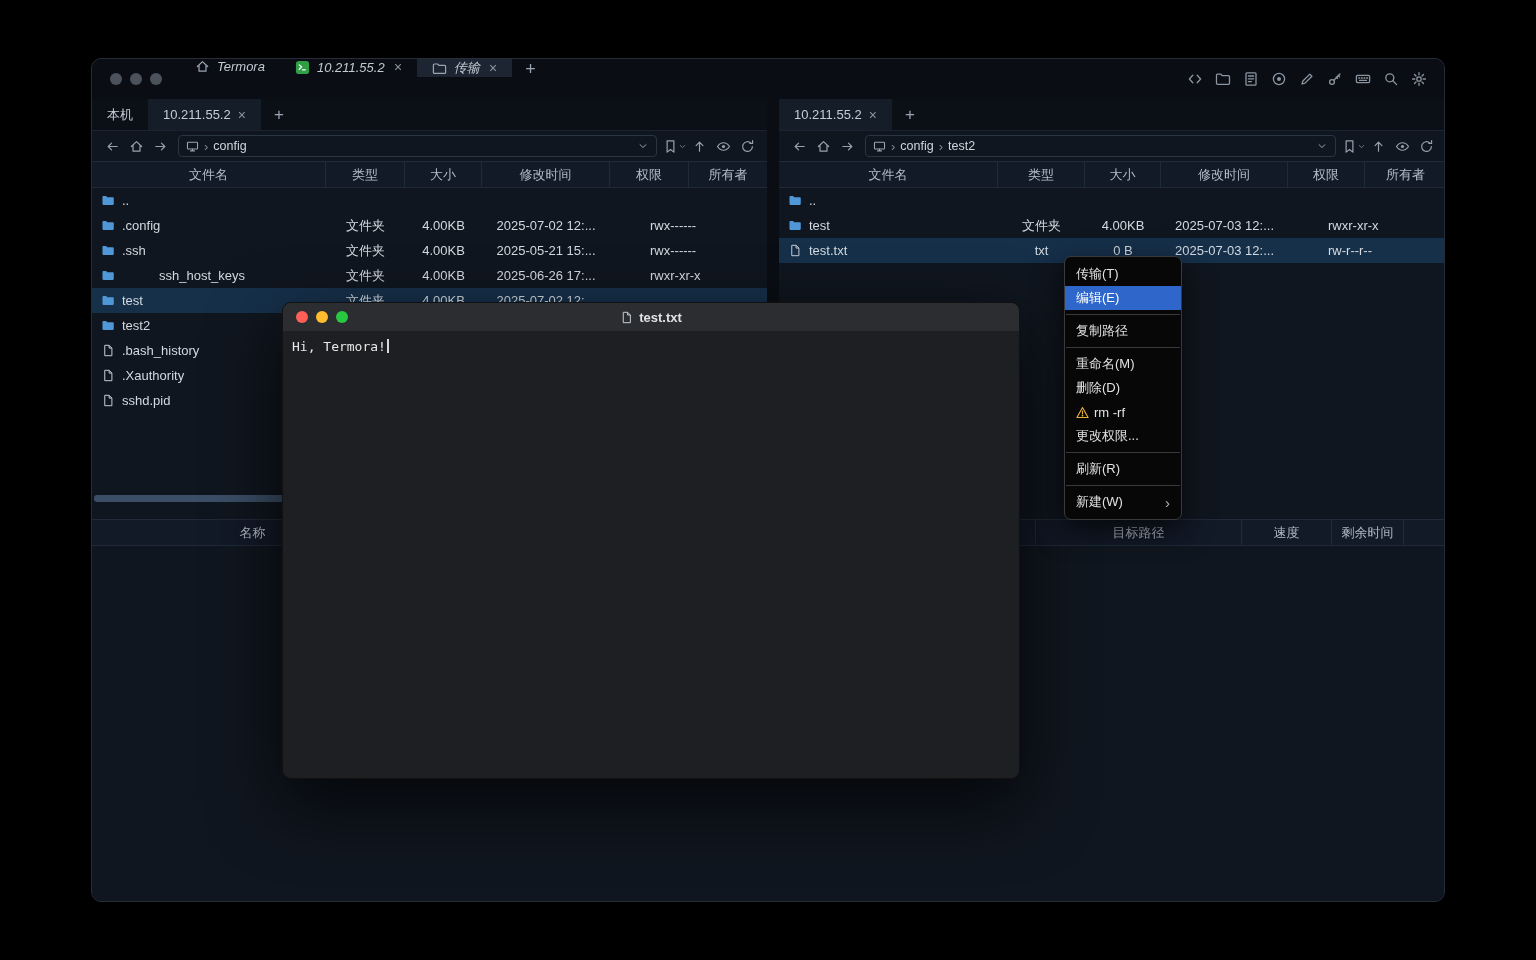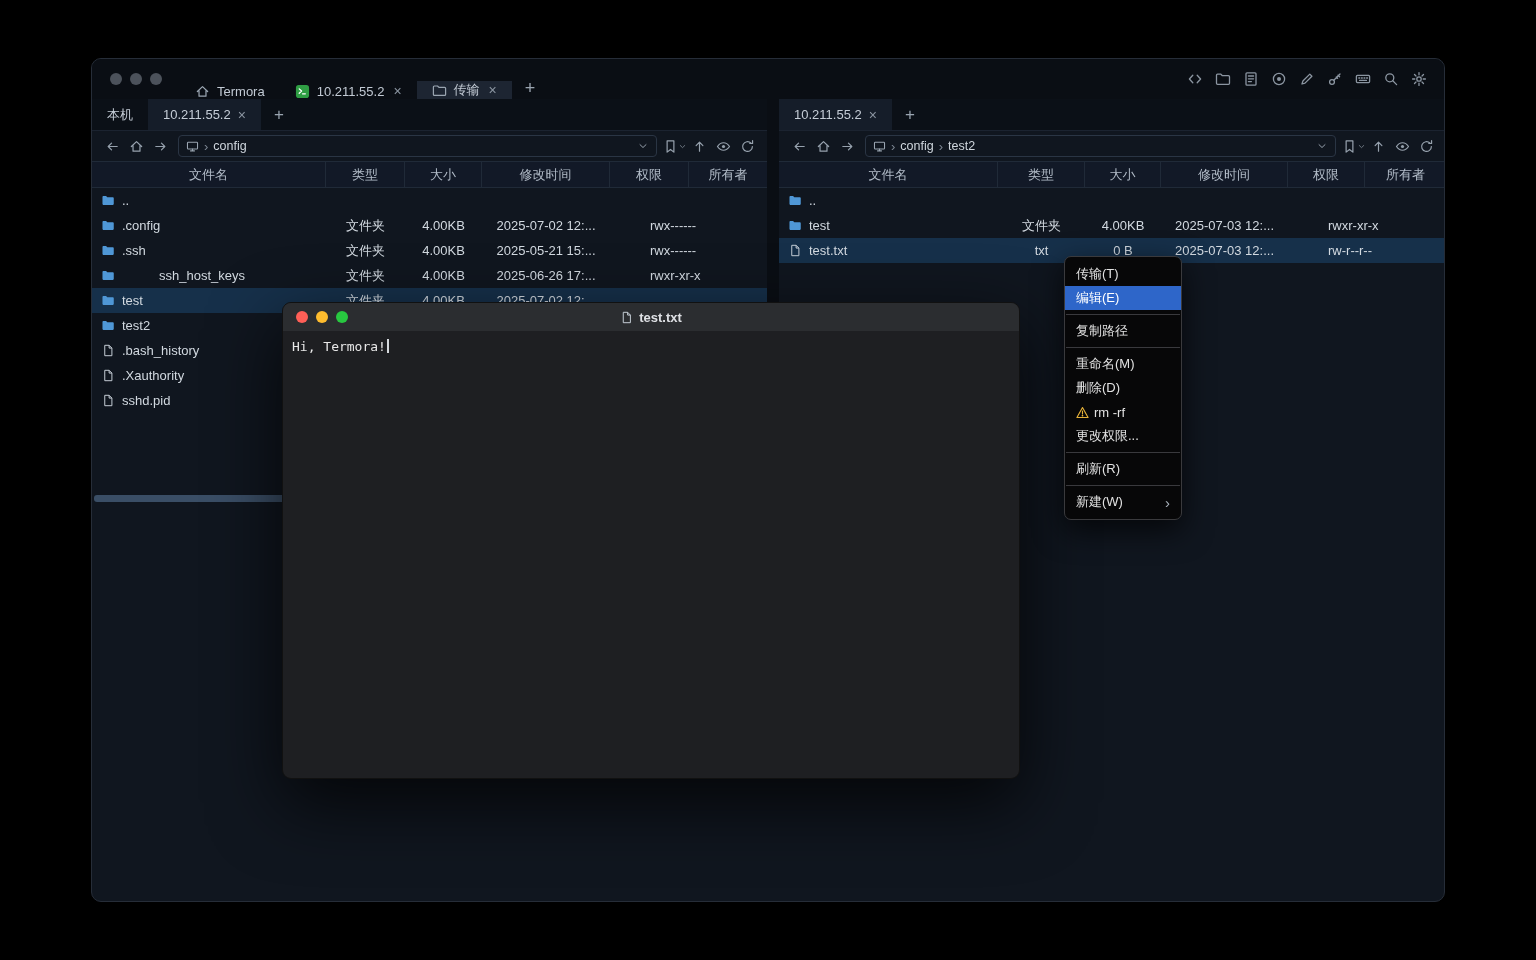--- a/index.html
+++ b/index.html
@@ -8,21 +8,21 @@
   svg { display:block; }
 
   
   .app { position:absolute; left:91px; top:58px; width:1354px; height:844px;
          background:#10161f; border:1px solid #262d38; border-radius:10px; overflow:hidden; }
 
   
   .titlebar { height:40px; background:#0a0e14; display:flex; align-items:stretch; }
   .lights { display:flex; align-items:center; gap:8px; padding:0 10px 0 18px; }
   .light { width:12px; height:12px; border-radius:50%; background:#4c525b; }
-  .t-tabs { display:flex; align-items:flex-end; margin-left:8px; }
+  .t-tabs { display:flex; align-items:flex-start; margin-left:8px;font-style:italic; }
   .t-tab { display:flex; align-items:center; gap:7px; padding:0 15px; font-size:13px; color:#c2cad4; }
   .t-tab.active { background:#1d2532; }
   .t-tab .x { color:#8b95a1; font-size:14px; margin-left:2px; }
   .t-tab .tticon { color:#9aa5b1; }
   .t-tab .tticon svg { width:15px; height:15px; }
   .t-add { display:flex; align-items:center; padding:0 13px; color:#9aa5b1; font-size:18px; }
   .tb-actions { margin-left:auto; display:flex; align-items:center; gap:6px; padding-right:14px; }
   .tb-icon { width:22px; height:22px; display:flex; align-items:center; justify-content:center; color:#8b95a1; }
   .tb-icon svg { width:16px; height:16px; }
 
@@ -556,20 +556,30 @@
             <div class="cell center" style="width: 87px;">txt</div>
             <div class="cell center" style="width: 76px;">0 B</div>
             <div class="cell center" style="width: 127px;">2025-07-03 12:...</div>
             <div class="cell perm" style="width: 77px;">rw-r--r--</div>
             <div class="cell center" style="width: 81px;"></div>
           </div>
         </div>
     </div>
   </div>
 
+  <div class="transfer">
+    <div class="grid-header">
+        <div class="gh-cell" style="width: 322px;">名称</div>
+        <div class="gh-cell" style="width: 622px;"></div>
+        <div class="gh-cell" style="width: 206px;">目标路径</div>
+        <div class="gh-cell" style="width: 90px;">速度</div>
+        <div class="gh-cell" style="width: 72px;">剩余时间</div>
+        <div class="gh-cell" style="width: 42px;"></div>
+      </div>
+  </div>
 </div>
 
 <div class="ctx-menu">
     <div class="menu-item">
       <span>传输(T)</span>
     </div>
     <div class="menu-item hl">
       <span>编辑(E)</span>
     </div>
     <div class="menu-sep"></div>

